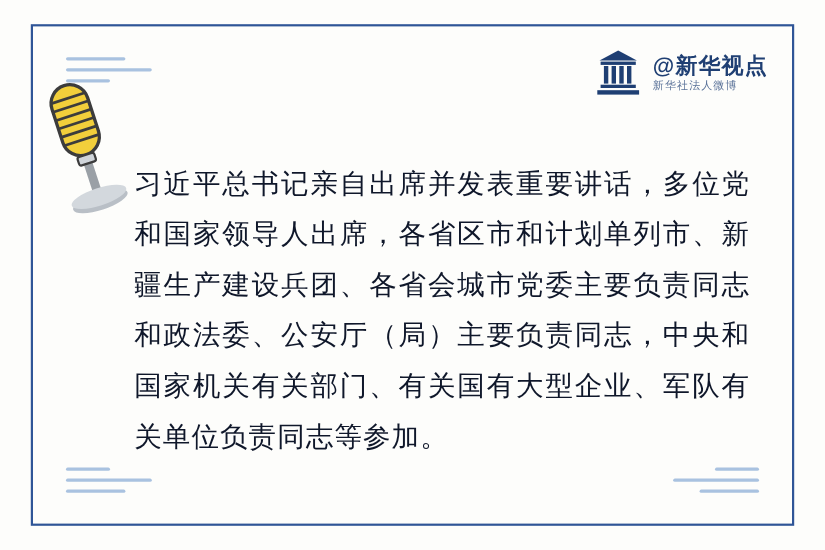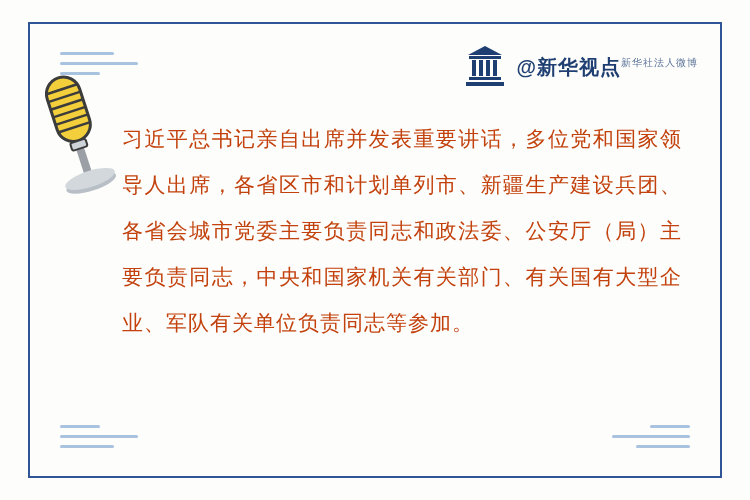--- a/index.html
+++ b/index.html
@@ -66,21 +66,21 @@
     align-items: center;
     gap: 8px;
   }
   .logo-mark {
     width: 46px;
     height: 46px;
     display: block;
   }
   .logo-text {
     display: flex;
-    flex-direction: row;
+    flex-direction: column;
     justify-content: center;
     line-height: 1.15;
   }
   .logo-title {
     font-family: "Liberation Sans", sans-serif;
     font-size: 20px;
     font-weight: bold;
     color: #1f3f73;
     letter-spacing: 1px;
   }
@@ -98,26 +98,26 @@
     left: 30px;
     top: 58px;
     width: 110px;
     height: 150px;
   }
 
   
   .body-text {
     position: absolute;
     left: 122px;
-    top: 116px;
+    top: 145px;
     width: 560px;
     font-family: "Liberation Serif", serif;
-    font-size: 21px;
+    font-size: 25px;
     line-height: 46px;
-    color: #c2410c;
+    color: #0f172a;
     letter-spacing: 1px;
     text-align: justify;
     text-justify: inter-ideograph;
   }
 </style>
 </head>
 <body>
 
 <div class="card">
 

